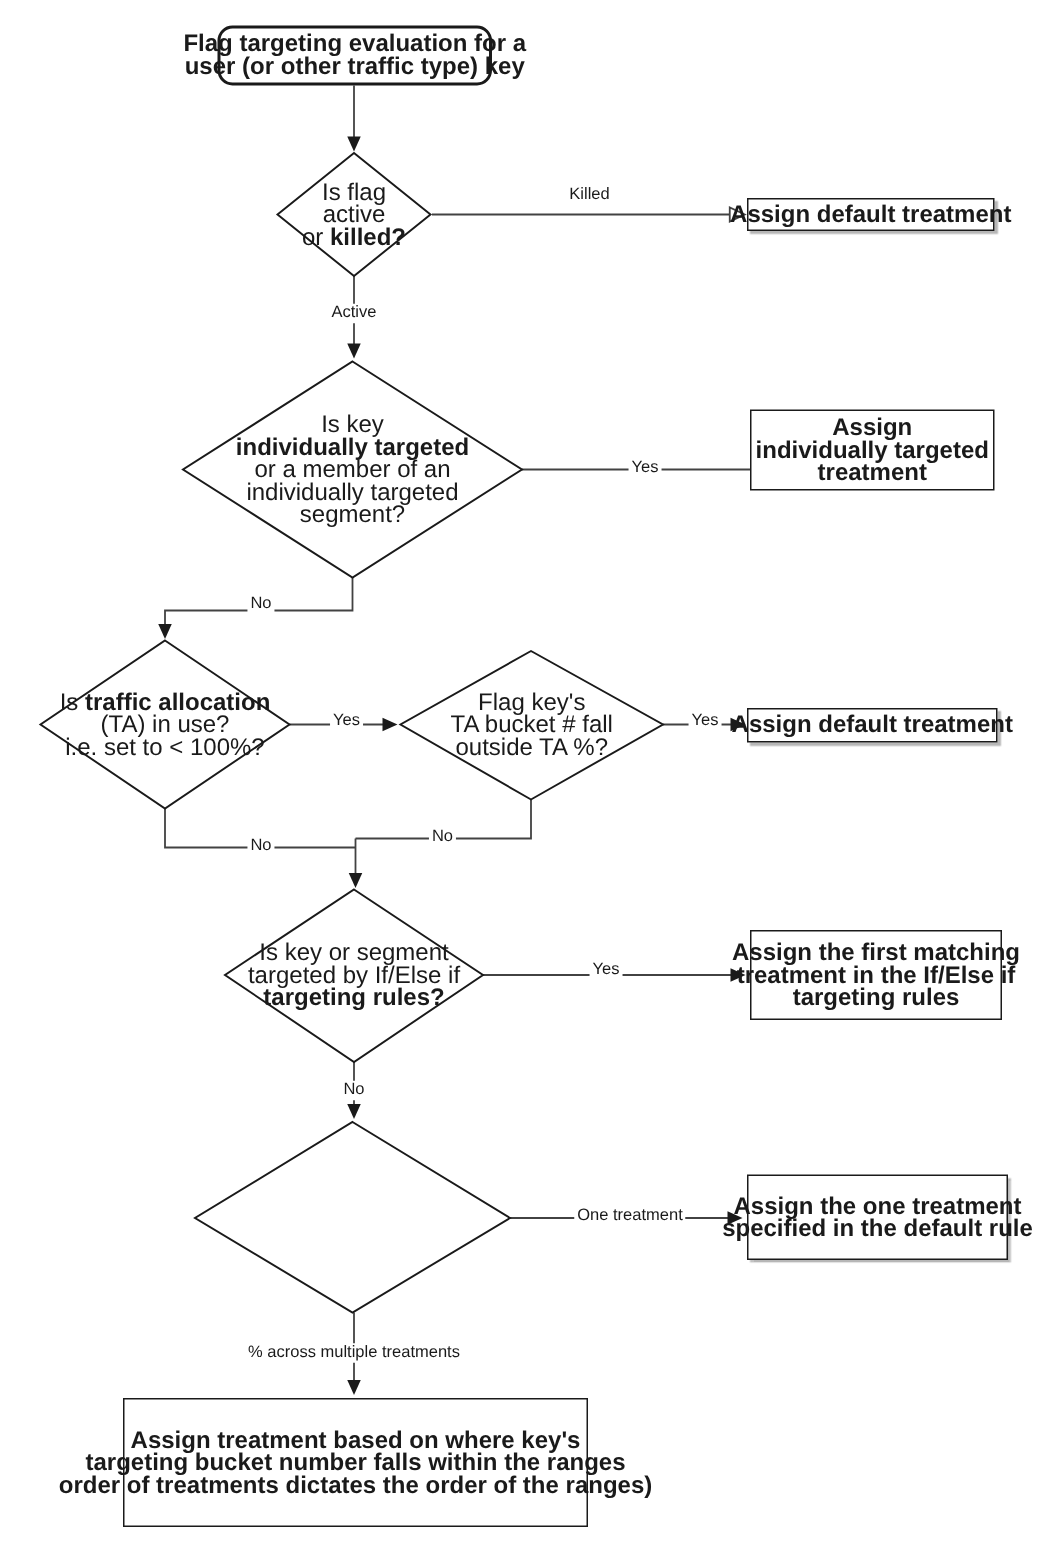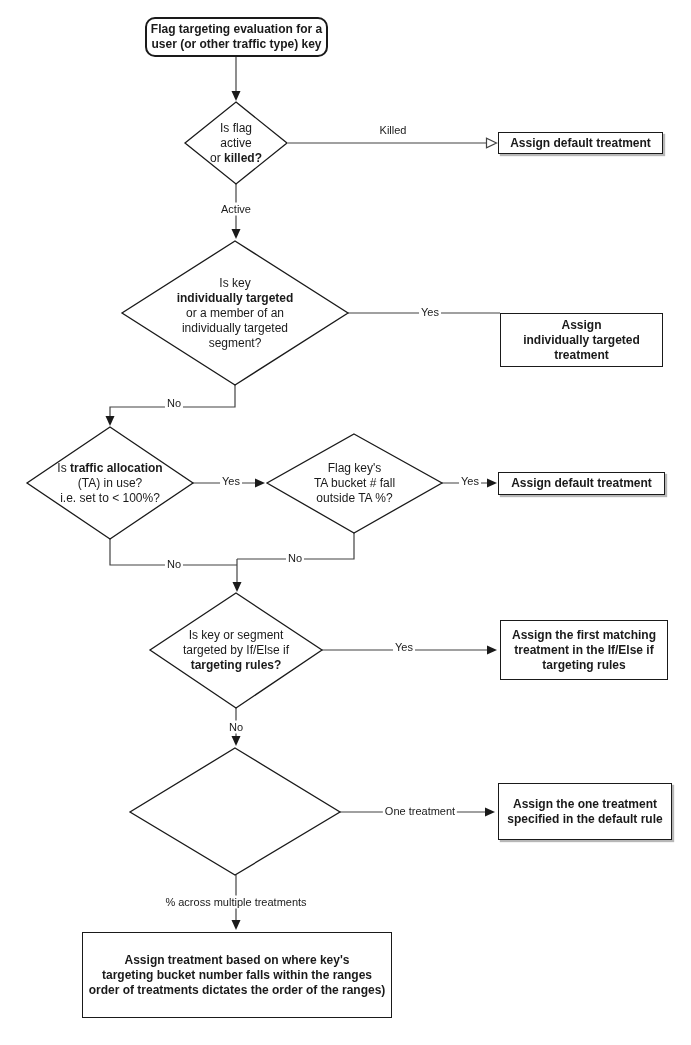--- a/index.html
+++ b/index.html
@@ -3,21 +3,21 @@
 <meta charset="utf-8">
 <style>
   html,body{margin:0;padding:0;background:#fff;}
   #canvas{
     position:relative;width:691px;height:1045px;background:#ffffff;
     font-family:"Liberation Sans",sans-serif;color:#1a1a1a;overflow:hidden;
   }
   #wires{position:absolute;left:0;top:0;width:691px;height:1045px;}
   .node{
     position:absolute;display:flex;flex-direction:column;justify-content:center;
-    align-items:center;text-align:center;font-size:12px;line-height:15px;
+    align-items:center;text-align:center;font-size:16px;line-height:15px;
     color:#1a1a1a;box-sizing:border-box;
   }
   .rect{border:1.3px solid #1a1a1a;background:#fff;font-weight:bold;}
   .rounded{border:2px solid #1a1a1a;border-radius:10px;font-weight:bold;background:#fff;}
   .shadow{box-shadow:2px 2px 1px #b7b7b7;}
   .dtxt{background:transparent;}
   .b{font-weight:bold;}
   .elabel{
     position:absolute;transform:translate(-50%,-50%);background:#ffffff;
     padding:0 2px;font-size:11px;line-height:13px;white-space:nowrap;color:#1a1a1a;
@@ -113,21 +113,21 @@
   </div>
 
   <div class="node dtxt" style="left:122px;top:241px;width:226px;height:144px;">
     <div class="ln">Is key</div>
     <div class="ln b">individually targeted</div>
     <div class="ln">or a member of an</div>
     <div class="ln">individually targeted</div>
     <div class="ln">segment?</div>
   </div>
 
-  <div class="node rect" style="left:500px;top:273px;width:163px;height:54px;margin-top:40px;">
+  <div class="node rect" style="left:500px;top:273px;width:163px;height:54px;">
     <div class="ln">Assign</div>
     <div class="ln">individually targeted</div>
     <div class="ln">treatment</div>
   </div>
 
   <div class="node dtxt" style="left:27px;top:427px;width:166px;height:112px;">
     <div class="ln"><span>Is </span><span class="b">traffic allocation</span></div>
     <div class="ln">(TA) in use?</div>
     <div class="ln">i.e. set to &lt; 100%?</div>
   </div>

